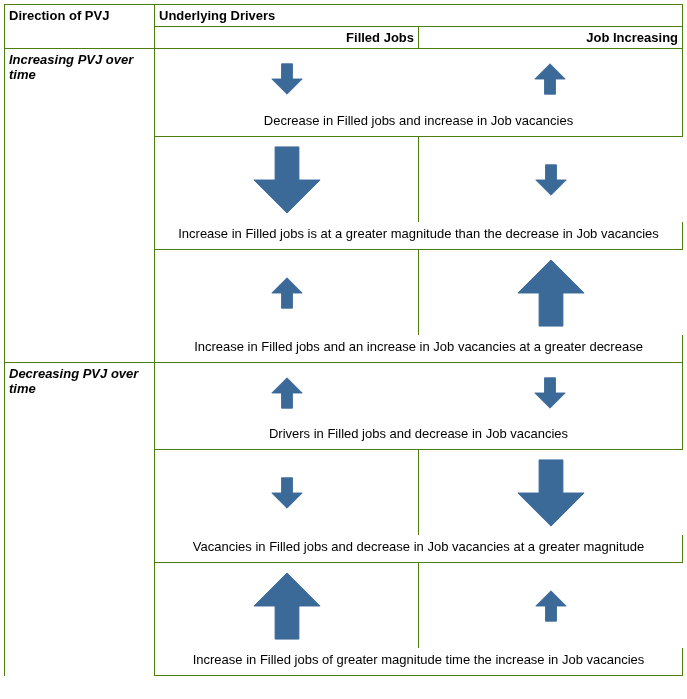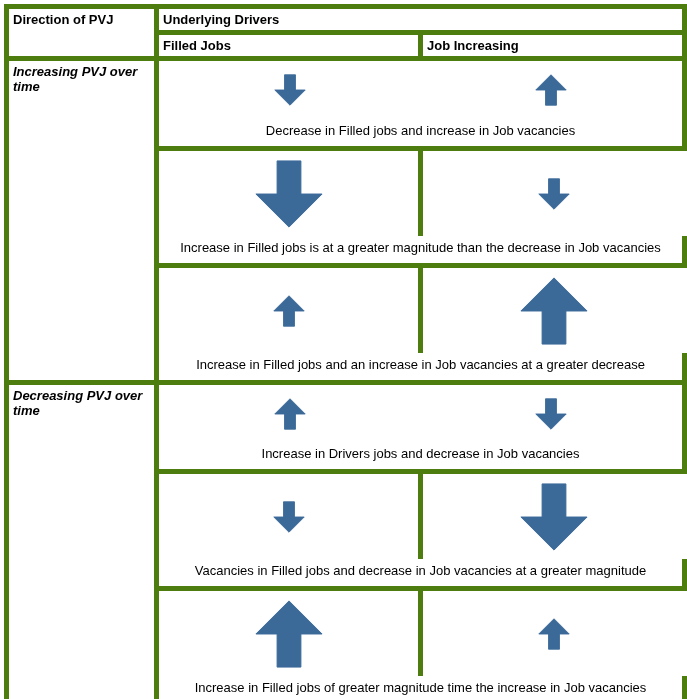--- a/index.html
+++ b/index.html
@@ -10,28 +10,28 @@
     margin: 0;
     padding: 4px;
     background: #fff;
   }
   table {
     border-collapse: collapse;
     width: 679px;
     table-layout: fixed;
   }
   th, td {
-    border: 5px solid #4d7c0f;
+    border: 1px solid #4d7c0f;
     padding: 3px 4px;
     vertical-align: top;
     text-align: left;
   }
   th { font-weight: bold; background: #fff; }
   .center { text-align: left; }
-  .header-sub th { text-align: left; margin-left: 15px; }
+  .header-sub th { text-align: right; margin-left: 15px; }
   .direction-col { width: 150px; font-weight: bold; }
   .driver-cols { width: 264px; }
   .arrow-cell {
     text-align: center;
     vertical-align: middle;
     height: 60px;
     padding-top: 8px;
     padding-bottom: 4px;
   }
   .caption-cell {
@@ -116,21 +116,21 @@
       <tr class="arrow-row">
         <td rowspan="6" class="rowspan-cell direction-col">Decreasing PVJ over time</td>
         <td class="arrow-cell"><svg width="34" height="34" viewBox="-19 -19 38 38">
             <path d="M 0 -17 L 17 0 L 6.12 0 L 6.12 17 L -6.12 17 L -6.12 0 L -17 0 Z" fill="#3b6a99" stroke="#3b6a99" stroke-width="1"></path>
           </svg></td>
         <td class="arrow-cell"><svg width="34" height="34" viewBox="-19 -19 38 38">
             <path d="M 0 17 L -17 0 L -6.12 0 L -6.12 -17 L 6.12 -17 L 6.12 0 L 17 0 Z" fill="#3b6a99" stroke="#3b6a99" stroke-width="1"></path>
           </svg></td>
       </tr>
       <tr class="caption-row">
-        <td colspan="2" class="caption-cell">Increase in Drivers jobs and decrease in Job vacancies</td>
+        <td colspan="2" class="caption-cell">Drivers in Filled jobs and decrease in Job vacancies</td>
       </tr>
       <tr class="arrow-row">
         <td class="arrow-cell"><svg width="34" height="34" viewBox="-19 -19 38 38">
             <path d="M 0 17 L -17 0 L -6.12 0 L -6.12 -17 L 6.12 -17 L 6.12 0 L 17 0 Z" fill="#3b6a99" stroke="#3b6a99" stroke-width="1"></path>
           </svg></td>
         <td class="arrow-cell"><svg width="70" height="70" viewBox="-37 -37 74 74">
             <path d="M 0 35 L -35 0 L -12.6 0 L -12.6 -35 L 12.6 -35 L 12.6 0 L 35 0 Z" fill="#3b6a99" stroke="#3b6a99" stroke-width="1"></path>
           </svg></td>
       </tr>
       <tr class="caption-row">

